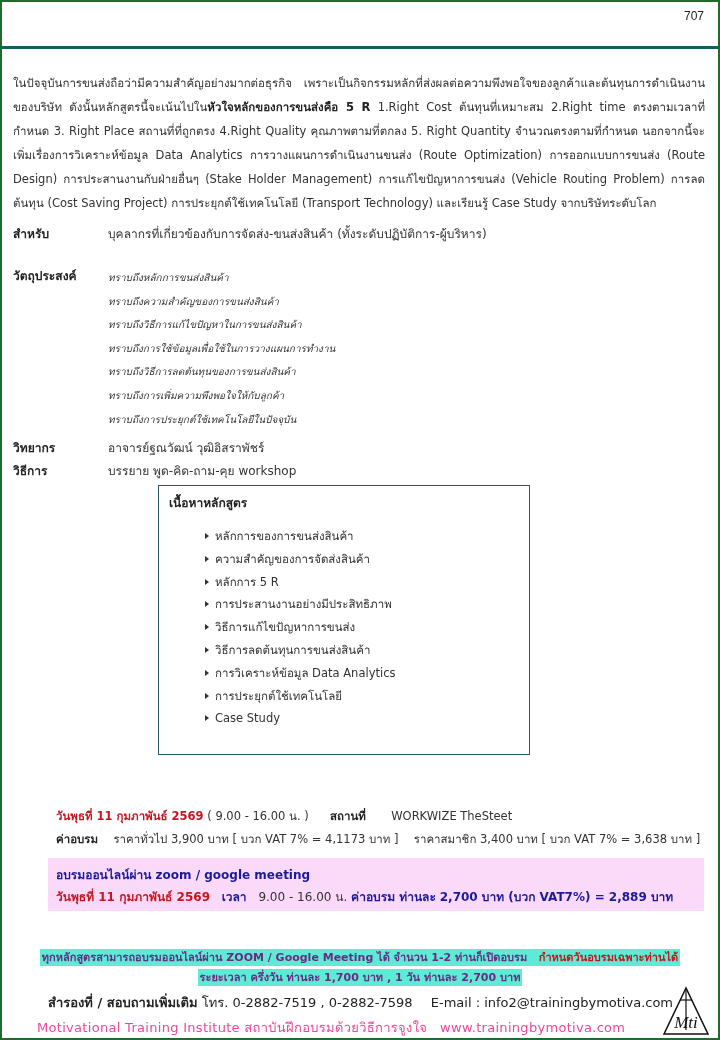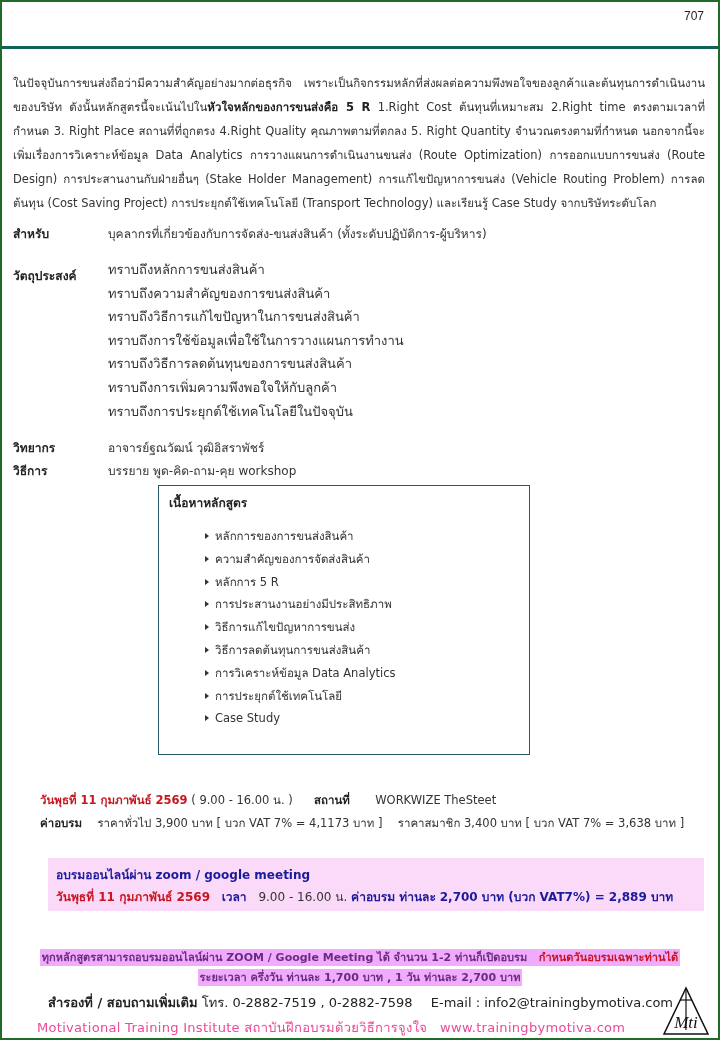--- a/index.html
+++ b/index.html
@@ -27,51 +27,51 @@
   .intro {
     position: absolute; left: 13px; top: 71px; width: 692px;
     font-size: 11.5px; line-height: 24px; text-align: justify; color: #333;
   }
   .intro b { color: #222; }
 
   .row { position: absolute; left: 13px; font-size: 12px; color: #333; }
   .row .label { position: absolute; left: 0; width: 95px; font-weight: bold; color: #222; }
   .row .value { position: absolute; left: 95px; white-space: nowrap; }
 
-  .objectives { position: absolute; left: 108px; top: 258px; font-size: 13px; color: #333; line-height: 23.6px; }
+  .objectives { position: absolute; left: 108px; top: 266px; font-size: 10px; color: #333; line-height: 23.6px; font-style: italic; }
 
   .outline {
     position: absolute; left: 158px; top: 485px; width: 372px; height: 270px;
     border: 1.5px solid #2a5a6a;
   }
   .outline .ohead { position: absolute; left: 10px; top: 7px; font-size: 12px; font-weight: bold; color: #222; }
   .outline ul { position: absolute; left: 46px; top: 39px; list-style: none; font-size: 11.5px; color: #333; }
   .outline li { height: 22.8px; line-height: 22.8px; white-space: nowrap; }
   .outline li .tri {
     display: inline-block; width: 0; height: 0; border-left: 4px solid #333;
     border-top: 3.5px solid transparent; border-bottom: 3.5px solid transparent; margin-right: 6px;
     vertical-align: 1px;
   }
 
-  .sched { position: absolute; left: 40px; font-size: 11.5px; color: #333; white-space: nowrap; }
+  .sched { position: absolute; left: 56px; font-size: 11.5px; color: #333; white-space: nowrap; margin-top: 16px; }
   .red { color: #c8141e; font-weight: bold; }
   .bold { font-weight: bold; color: #222; }
 
   .online {
     position: absolute; left: 48px; top: 858px; width: 656px; height: 53px;
     background: #fbd9f8;
     padding-left: 16px;
   }
   .online .l1 { position: absolute; left: 8px; top: 7px; font-size: 12px; color: #1a1a9c; font-weight: bold; white-space: nowrap; }
   .online .l2 { position: absolute; left: 8px; top: 29px; font-size: 12px; white-space: nowrap; }
   .navy { color: #1a1a9c; font-weight: bold; }
   .plain { color: #333; font-weight: normal; margin-left: 8px; }
 
   .notice { position: absolute; left: 0; width: 720px; text-align: center; font-size: 11px; font-weight: bold; color: #6a2b83; }
-  .hl { background: #f0abfc; padding: 2px 2px; }
+  .hl { background: #5eead4; padding: 2px 2px; }
   .notice .red2 { color: #c8141e; }
 
   .contact { position: absolute; left: 48px; top: 992px; font-size: 13px; white-space: nowrap; color: #222; }
   .contact .b { font-weight: bold; }
   .footer { position: absolute; left: 37px; top: 1017px; font-size: 13px; white-space: nowrap; color: #ec4899; letter-spacing: 0.3px; }
 
   .logo { position: absolute; left: 662px; top: 986px; width: 48px; height: 50px; }
 </style>
 </head>
 <body>

